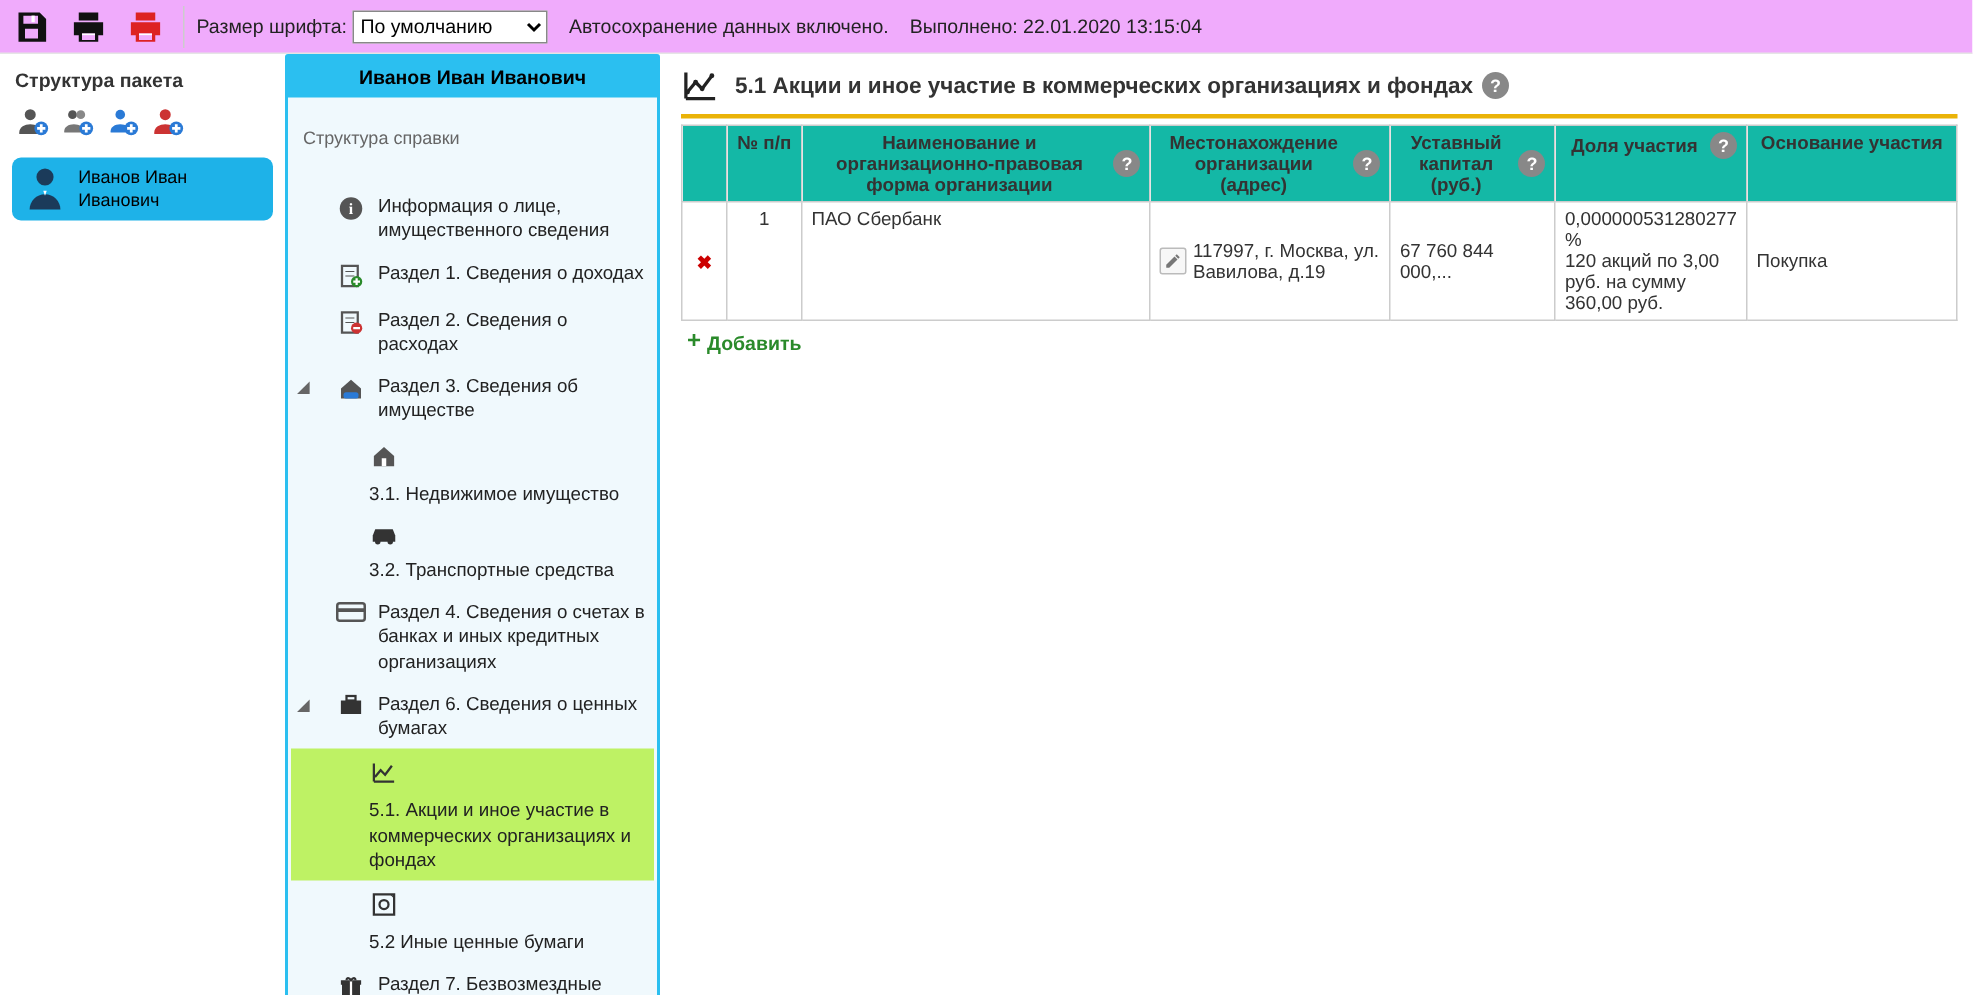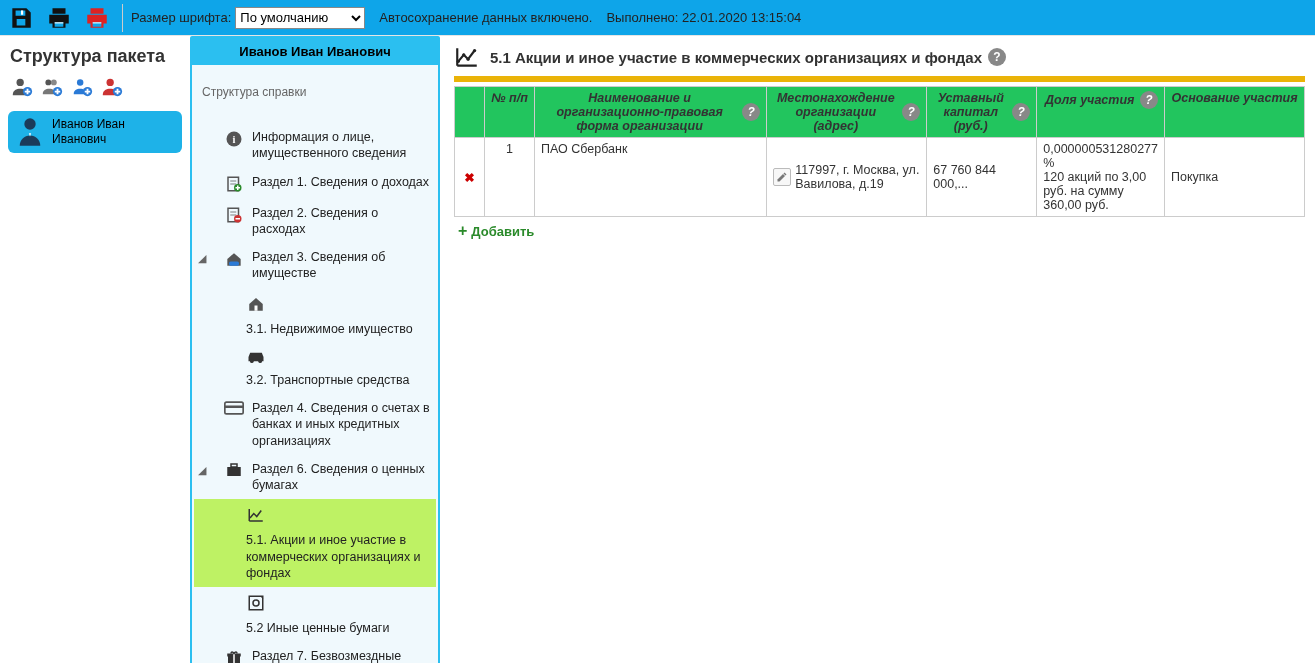--- a/index.html
+++ b/index.html
@@ -1,59 +1,59 @@
 <!DOCTYPE html>
 <html><head>
 <meta charset="utf-8">
 <style>
 * { box-sizing: border-box; margin: 0; padding: 0; }
 body { font-family: Arial, sans-serif; font-size: 13px; color: #333; background: #fff; }
 
 
-.toolbar { display: flex; align-items: center; gap: 4px; padding: 2px 4px; background: #0ea5e9; border-bottom: 1px solid #e5e5e5; height: 36px; }
+.toolbar { display: flex; align-items: center; gap: 4px; padding: 2px 4px; background: #f0abfc; border-bottom: 1px solid #e5e5e5; height: 36px; }
 .tb-btn { width: 34px; height: 32px; display: flex; align-items: center; justify-content: center; cursor: pointer; border-radius: 2px; }
 .tb-sep { width: 1px; height: 28px; background: #ccc; margin: 0 4px; }
 .tb-label { font-size: 13px; color: #222; }
 .tb-select { font-size: 13px; height: 22px; min-width: 130px; border: 1px solid #888; background: #fff; }
 .tb-status { font-size: 13px; color: #222; margin-left: 10px; }
 
 
 .main { display: flex; align-items: flex-start; }
 
 
 .left-col { width: 190px; padding: 6px 4px; }
-.left-title { font-weight: bold; font-size: 18px; padding: 4px 6px; }
+.left-title { font-weight: bold; font-size: 13px; padding: 4px 6px; }
 .user-icons { display: flex; gap: 6px; padding: 4px 6px 10px; }
 .ui-icon { width: 24px; height: 24px; display: flex; align-items: center; justify-content: center; cursor: pointer; }
 .person-row { display: flex; align-items: center; gap: 8px; background: #1eb2e8; color: #000; border-radius: 6px; padding: 4px 8px; margin: 2px 4px; cursor: pointer; }
 .person-avatar { width: 30px; height: 34px; display: flex; align-items: center; justify-content: center; }
 .person-name { font-size: 12px; line-height: 1.25; }
 
 
 .tree-col { width: 250px; background: #f0f9fd; border: 2px solid #2bbff0; border-radius: 2px; margin-top: 0; }
 .tree-header { background: #2bbff0; color: #000; text-align: center; font-weight: bold; padding: 6px 4px; font-size: 13px; }
 .tree-sub { font-size: 12px; color: #666; padding: 20px 10px; }
 .tree { padding: 4px 2px 8px 2px; }
 .tree-item { display: flex; align-items: flex-start; gap: 8px; padding: 6px 6px 6px 30px; cursor: pointer; font-size: 13px; line-height: 1.3; position: relative; }
 .tree-item.child { padding-left: 52px; flex-direction: column; }
 .tree-item.selected { background: #bef264; }
 .tree-chevron { position: absolute; left: 4px; top: 8px; width: 10px; color: #666; font-size: 11px; }
 .tree-icon { width: 20px; flex-shrink: 0; display: flex; align-items: center; justify-content: center; margin-top: 1px; }
 .tree-text { flex: 1; font-size: 12.5px; color: #222; }
 
 
 .content { flex: 1; padding: 8px 10px 10px 14px; }
-.content-header { display: flex; align-items: center; gap: 10px; border-bottom: 6px solid #eab308; padding-bottom: 6px; margin-bottom: 4px; }
+.content-header { display: flex; align-items: center; gap: 10px; border-bottom: 3px solid #eab308; padding-bottom: 6px; margin-bottom: 4px; }
 .content-header h2 { font-size: 15px; font-weight: bold; display: flex; align-items: center; gap: 6px; }
 .help-q { width: 18px; height: 18px; border-radius: 50%; background: #888; color: #fff; font-size: 12px; font-weight: bold; display: inline-flex; align-items: center; justify-content: center; cursor: pointer; flex-shrink: 0; }
 
 
 table.data { width: 100%; border-collapse: collapse; margin-top: 4px; }
 table.data th, table.data td { border: 1px solid #ccc; padding: 4px 6px; font-size: 12.5px; vertical-align: top; }
-table.data th { background: #22c55e; text-align: center; font-weight: bold; position: relative; font-style: italic; }
+table.data th { background: #14b8a6; text-align: center; font-weight: bold; position: relative; }
 .th-inner { display: flex; align-items: center; justify-content: center; gap: 4px; }
 .th-label { flex: 1; text-align: center; }
 .del-btn { color: #c00; font-weight: bold; cursor: pointer; text-align: center; display: block; }
 .cell-center { text-align: center; }
 .addr-cell { display: flex; align-items: center; gap: 4px; }
 .edit-icon { width: 18px; height: 18px; border: 1px solid #bbb; border-radius: 2px; background: #f7f7f7; display: inline-flex; align-items: center; justify-content: center; font-size: 11px; cursor: pointer; flex-shrink: 0; }
 
 .add-btn { display: inline-flex; align-items: center; gap: 4px; color: #2a8a2a; font-weight: bold; font-size: 13px; padding: 6px 4px; cursor: pointer; }
 .add-plus { color: #2a8a2a; font-size: 16px; line-height: 1; }
 

